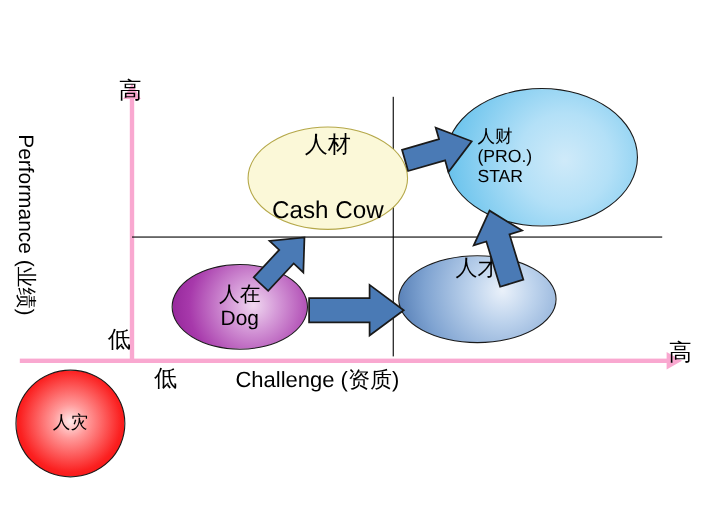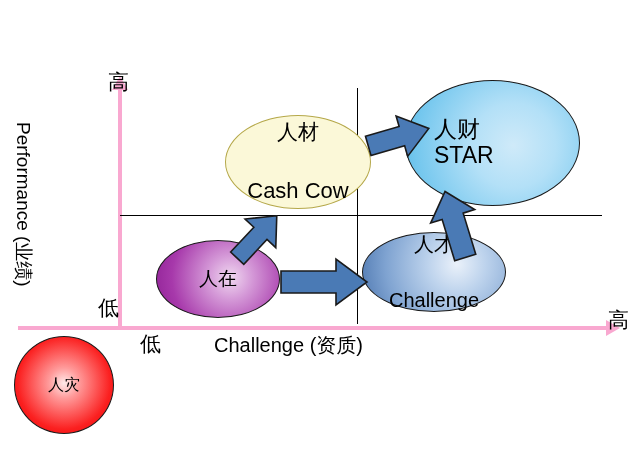--- a/index.html
+++ b/index.html
@@ -61,21 +61,21 @@
     gap:36px;
   }
   #node-cashcow .ln1{font-size:21px;}
   #node-cashcow .ln2{font-size:22px;}
 
   #node-star{
     left:405px;top:80px;width:175px;height:126px;
     background:radial-gradient(circle at 62% 52%, #cfeaf9 0%, #b3e0f7 34%, #74c7ee 78%, #4fb4e4 100%);
     border-color:#1a1a1a;
     align-items:flex-start;padding-left:28px;
-    text-align:left;font-size:23px;
+    text-align:left;font-size:16px;
   }
 
   #node-challenge{
     left:362px;top:232px;width:144px;height:80px;
     background:radial-gradient(circle at 66% 40%, #eaf1fa 0%, #bcd2ec 28%, #7fa3d1 68%, #4a74ae 100%);
     border-color:#1a1a1a;font-size:20px;justify-content:space-between;
   }
 
   #node-dog{
     left:156px;top:240px;width:124px;height:78px;
@@ -121,30 +121,31 @@
 
   <div class="axis-text" id="label-y-axis">Performance (业绩)</div>
 
   <div class="node" id="node-cashcow">
     <span class="ln ln1">人材</span>
     <span class="ln ln2">Cash Cow</span>
   </div>
 
   <div class="node" id="node-star">
     <span class="ln">人财</span>
+    <span class="ln">(PRO.)</span>
     <span class="ln">STAR</span>
   </div>
 
   <div class="node" id="node-challenge">
     <span class="ln">人才</span>
-    <span class="ln">Challenge</span>
   </div>
 
   <div class="node" id="node-dog">
     <span class="ln">人在</span>
+    <span class="ln">Dog</span>
   </div>
 
   <div class="node" id="node-disaster">
     <span class="ln">人灾</span>
   </div>
 
   <svg class="arrow" id="arrow-dog-cashcow" viewBox="0 0 70 78">
     <g transform="rotate(-47 35 39)">
       <polygon points="6,30 40,30 40,18 64,39 40,60 40,48 6,48" fill="#4a7ab5" stroke="#1a1a1a" stroke-width="1.6" stroke-linejoin="miter"></polygon>
     </g>

